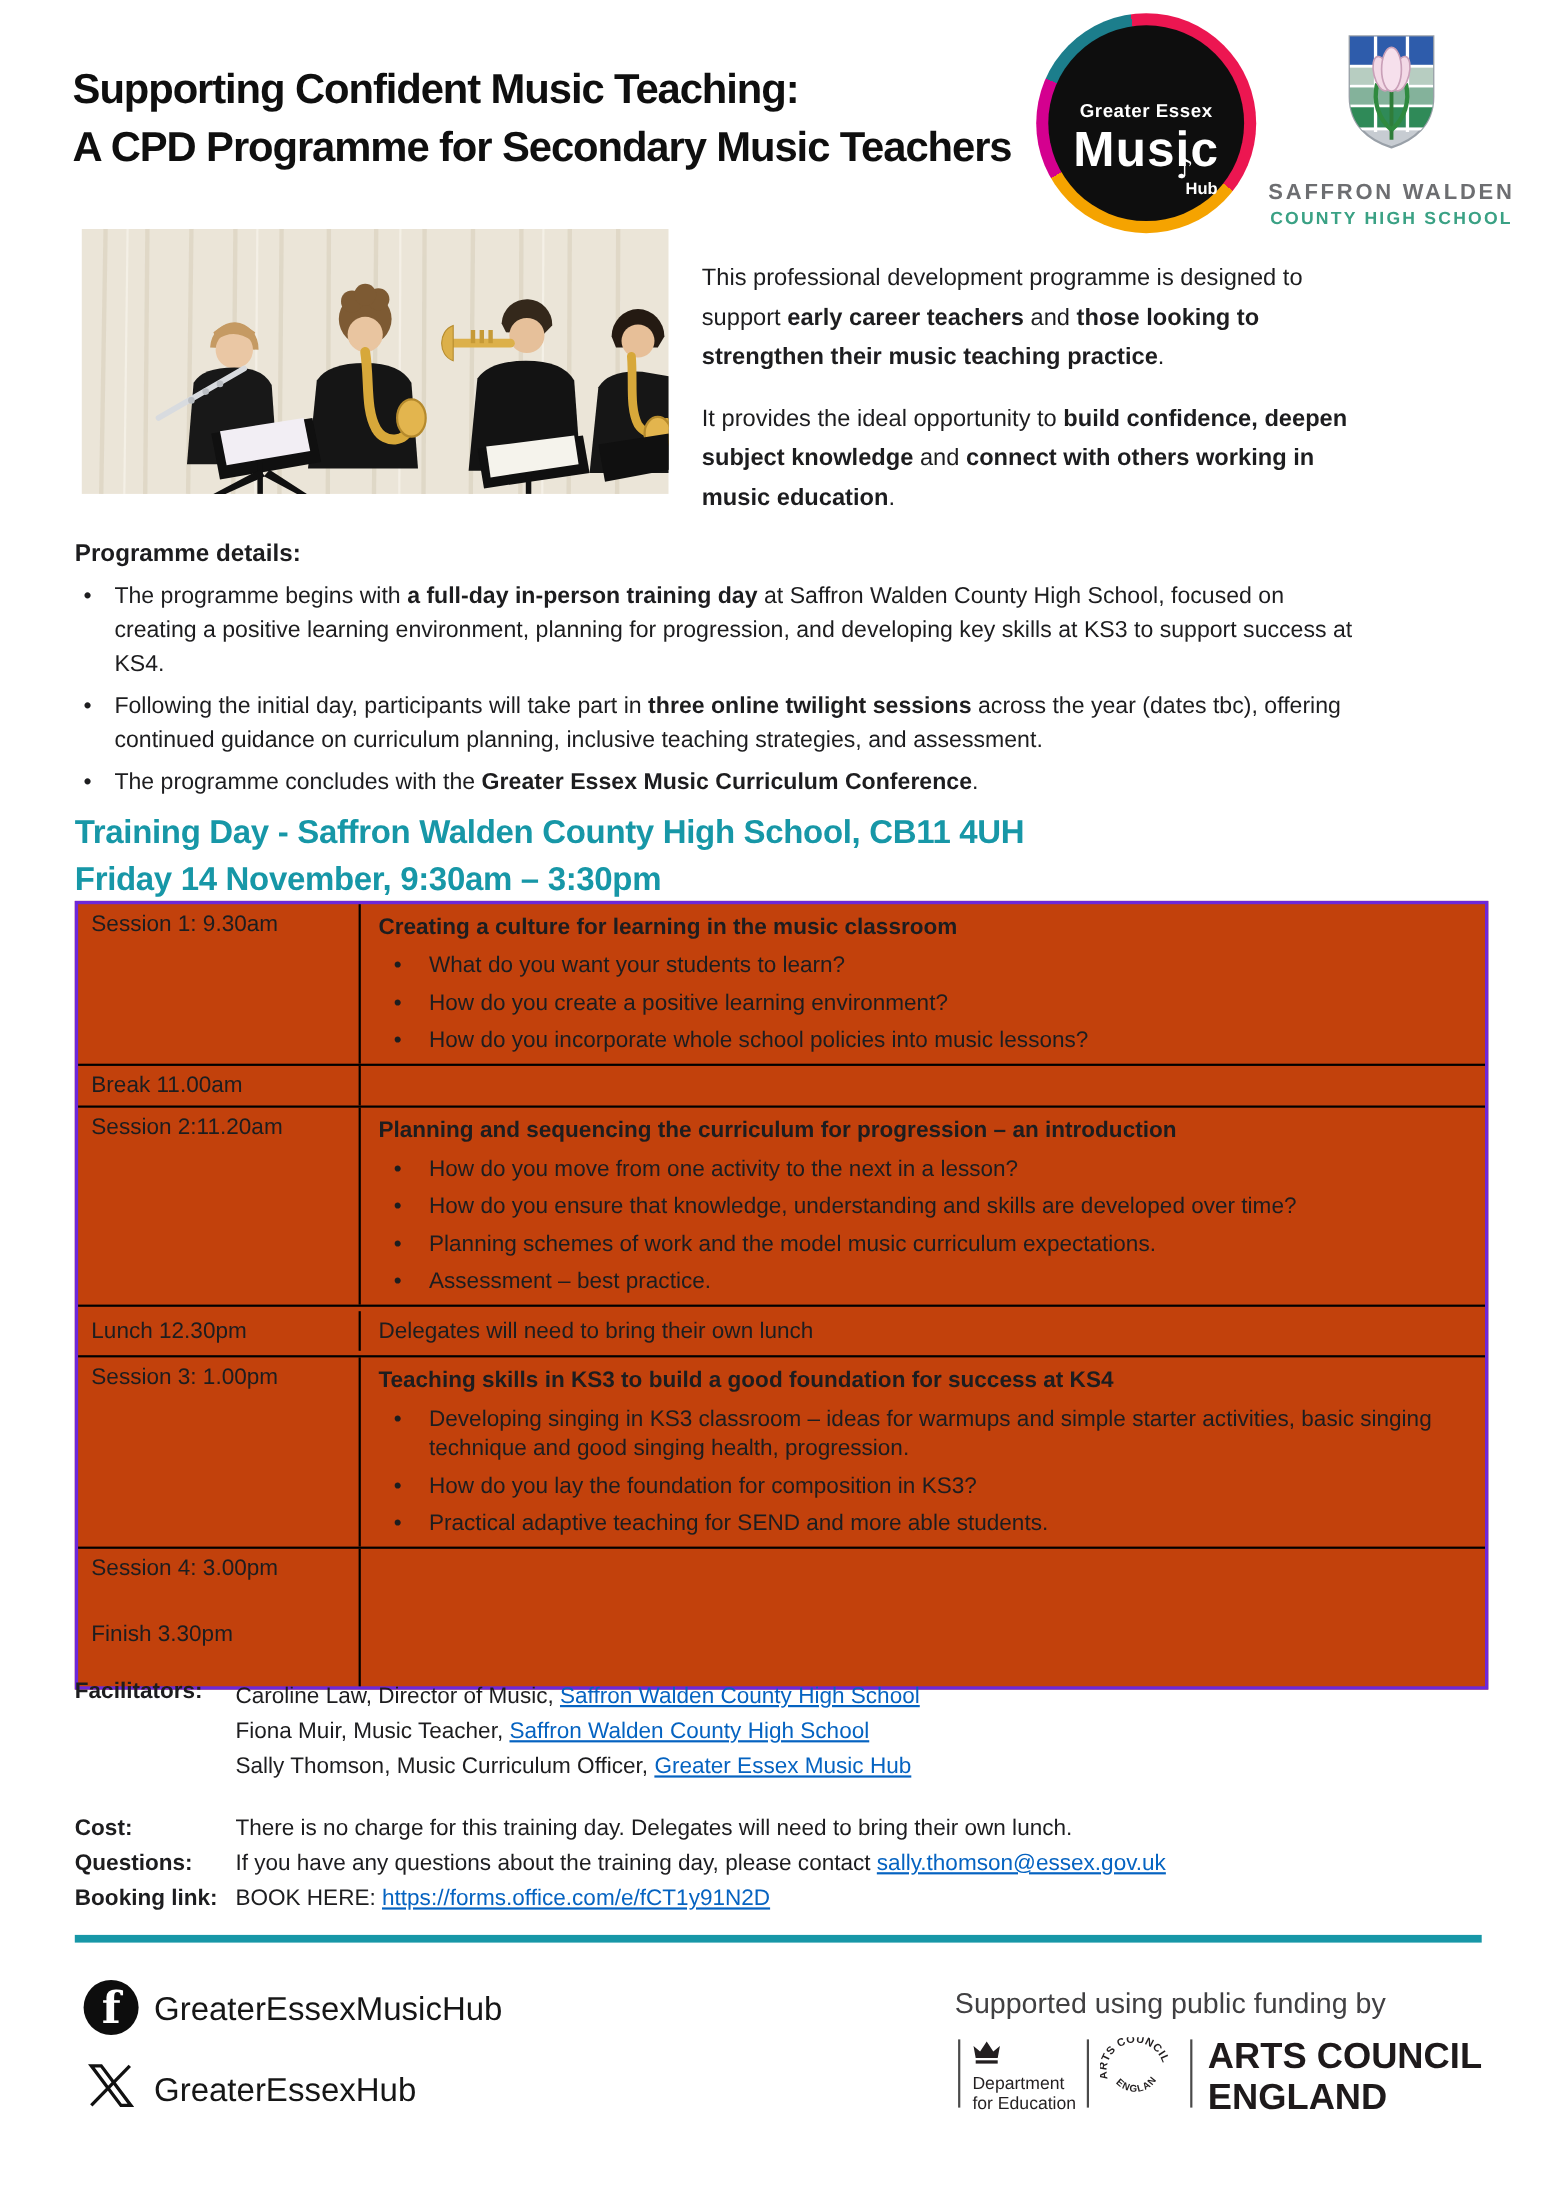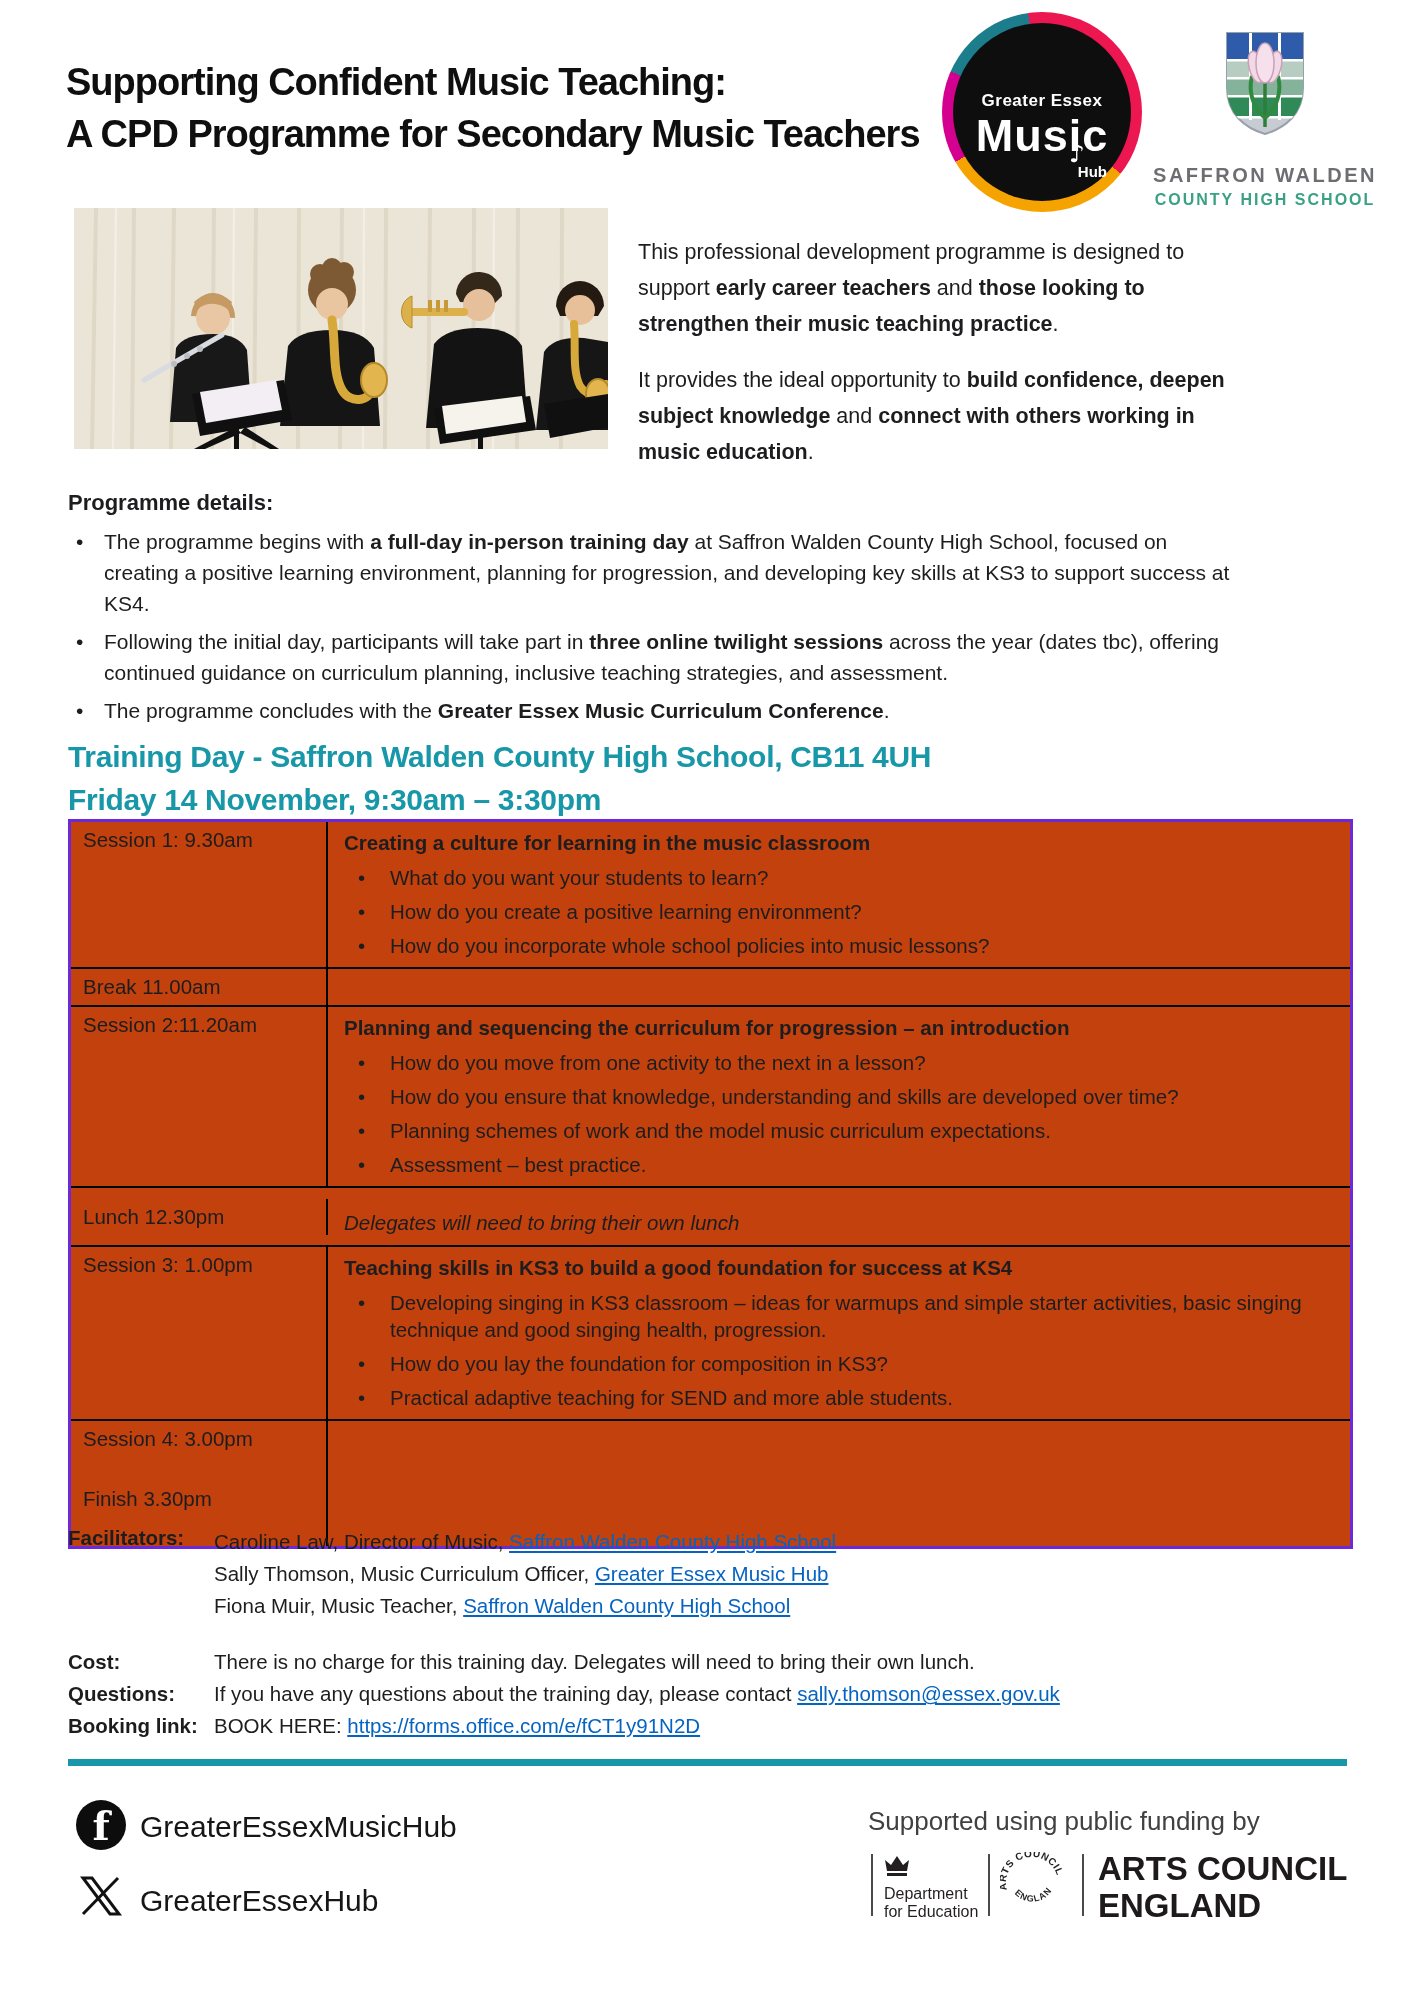--- a/index.html
+++ b/index.html
@@ -39,21 +39,21 @@
   .train-head{position:absolute;left:68px;top:735px;color:#1797A7;font-size:30px;font-weight:700;line-height:43px;letter-spacing:-.3px}
 
   
   .sched{position:absolute;left:68px;top:819px;width:1285px;border:3px solid #6d28d9;background:#c2410c}
   .t-row{display:flex;border-top:2px solid #000}
   .t-row:first-child{border-top:none}
   .t-time{width:257px;flex:none;border-right:2px solid #000;padding:6px 10px 6px 12px;font-size:20.5px}
   .t-time2{margin-top:36px}
   .t-body{flex:1;padding:5px 14px 8px 16px;font-size:20.5px}
   .t-title{font-weight:700;margin-top:2px;line-height:28px}
-  .t-note{font-style:italic;margin-top:16px;line-height:28px}
+  .t-note{margin-top:3px;line-height:28px}
   .t-ul{list-style:none;margin-top:3px}
   .t-ul li{position:relative;padding-left:46px;line-height:27px;margin-top:7px}
   .t-ul li::before{content:"\2022";position:absolute;left:14px}
 
   
   .fac-label{position:absolute;left:68px;top:1526px;font-size:20.5px;font-weight:700}
   .fac-lines{position:absolute;left:214px;top:1526px;font-size:20.5px;line-height:32px}
   .info{position:absolute;left:68px;top:1646px;font-size:20.5px;line-height:32px}
   .info-row{display:flex}
   .info-row .lbl{width:146px;flex:none;font-weight:700}
@@ -274,22 +274,22 @@
         <div class="t-time">
           <div>Session 4: 3.00pm</div>
           <div class="t-time2">Finish 3.30pm</div>
         </div>
       </div>
     </div>
 
   <div class="fac-label">Facilitators:</div>
   <div class="fac-lines">
       <div><span>Caroline Law, Director of Music, </span><a class="lnk" href="#">Saffron Walden County High School</a></div>
+      <div><span>Fiona Muir, Music Teacher, </span><a class="lnk" href="#">Saffron Walden County High School</a></div>
       <div><span>Sally Thomson, Music Curriculum Officer, </span><a class="lnk" href="#">Greater Essex Music Hub</a></div>
-      <div><span>Fiona Muir, Music Teacher, </span><a class="lnk" href="#">Saffron Walden County High School</a></div>
     </div>
 
   <div class="info">
       <div class="info-row">
         <div class="lbl">Cost:</div>
         <div><span>There is no charge for this training day. Delegates will need to bring their own lunch.</span></div>
       </div>
       <div class="info-row">
         <div class="lbl">Questions:</div>
         <div><span>If you have any questions about the training day, please contact </span><a class="lnk" href="#">sally.thomson@essex.gov.uk</a></div>

